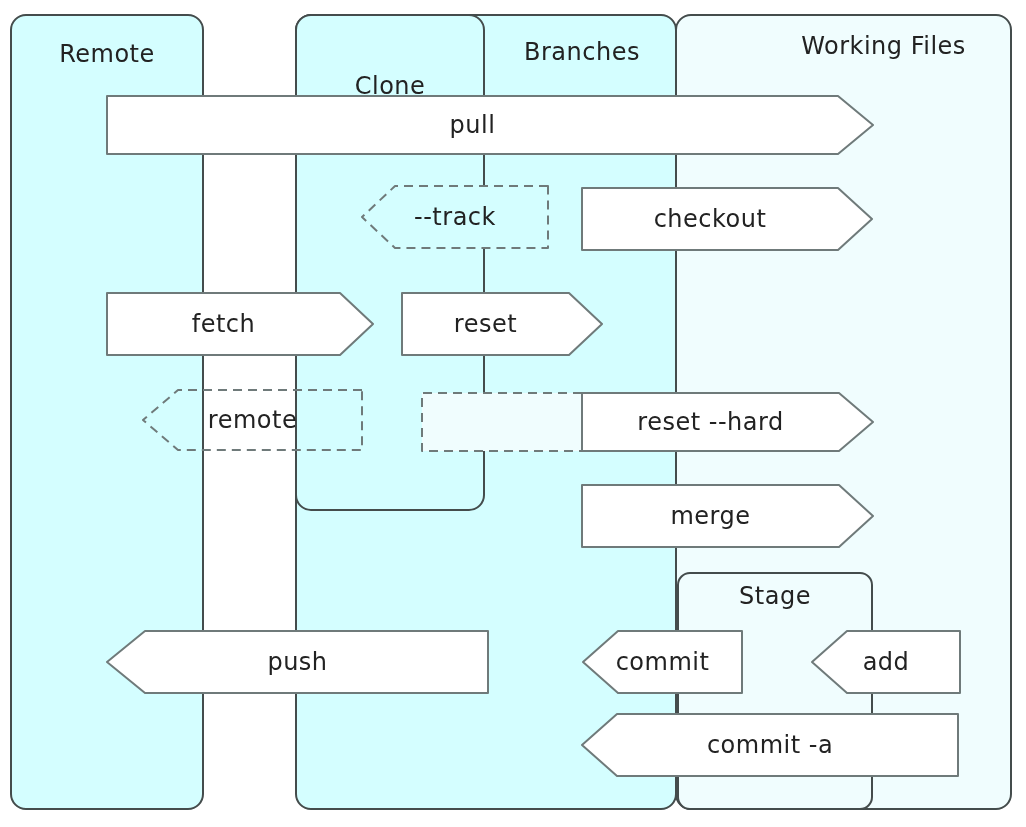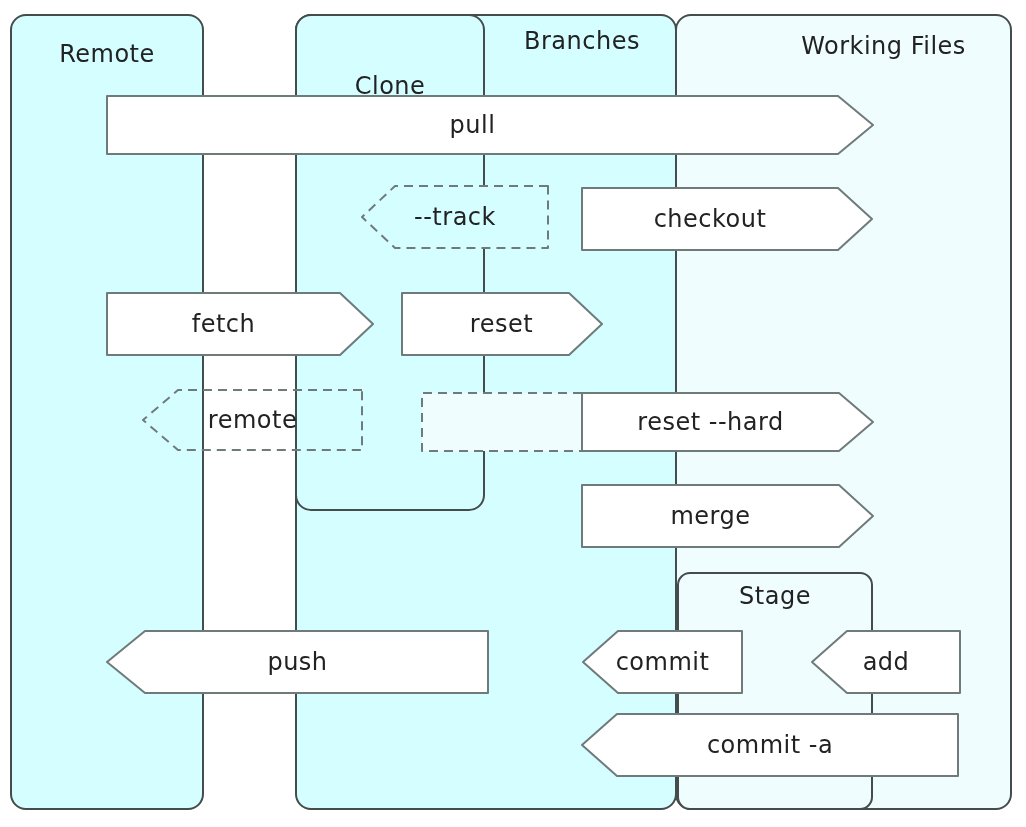--- a/index.html
+++ b/index.html
@@ -79,21 +79,21 @@
 <div class="canvas">
 
   <div class="box cyan z1" style="left:10px;top:14px;width:194px;height:796px;"></div>
   <div class="box cyan z2" style="left:295px;top:14px;width:382px;height:796px;"></div>
   <div class="box cyan z3" style="left:295px;top:14px;width:190px;height:497px;"></div>
   <div class="box pale z4" style="left:675px;top:14px;width:337px;height:796px;"></div>
   <div class="box pale z5" style="left:677px;top:572px;width:196px;height:238px;border-radius:13px;"></div>
 
   <div class="box-label" style="left:10px;top:36px;width:194px;height:36px;">Remote</div>
   <div class="box-label" style="left:295px;top:36px;width:190px;height:36px;margin-top:32px;">Clone</div>
-  <div class="box-label" style="left:487px;top:23px;width:190px;height:36px;text-align:right;">Branches</div>
+  <div class="box-label" style="left:487px;top:34px;width:190px;height:36px;text-align:right;">Branches</div>
   <div class="box-label" style="left:715px;top:28px;width:337px;height:36px;">Working Files</div>
   <div class="box-label" style="left:677px;top:578px;width:196px;height:36px;text-align:center;">Stage</div>
 
   <svg class="arrows" width="1026" height="827" viewBox="0 0 1026 827">
     <polygon class="solid-arrow" points="107,96 838,96 873,125 838,154 107,154"></polygon>
     <polygon class="dashed-arrow cyanfill" points="548,186 395,186 362,217 395,248 548,248"></polygon>
     <polygon class="solid-arrow" points="582,188 838,188 872,219 838,250 582,250"></polygon>
     <polygon class="solid-arrow" points="107,293 340,293 373,324 340,355 107,355"></polygon>
     <polygon class="solid-arrow" points="402,293 569,293 602,324 569,355 402,355"></polygon>
     <polygon class="dashed-arrow" points="362,390 178,390 143,420 178,450 362,450"></polygon>
@@ -103,21 +103,21 @@
     <polygon class="solid-arrow" points="488,631 145,631 107,662 145,693 488,693"></polygon>
     <polygon class="solid-arrow" points="742,631 618,631 583,662 618,693 742,693"></polygon>
     <polygon class="solid-arrow" points="960,631 847,631 812,662 847,693 960,693"></polygon>
     <polygon class="solid-arrow" points="958,714 617,714 582,745 617,776 958,776"></polygon>
   </svg>
 
   <div class="arrow-label" style="left:107px;top:96px;width:731px;height:58px;">pull</div>
   <div class="arrow-label" style="left:362px;top:186px;width:186px;height:62px;">--track</div>
   <div class="arrow-label" style="left:582px;top:188px;width:256px;height:62px;text-align:right;">checkout</div>
   <div class="arrow-label" style="left:107px;top:293px;width:233px;height:62px;">fetch</div>
-  <div class="arrow-label" style="left:402px;top:293px;width:167px;height:62px;padding-left:16px;">reset</div>
+  <div class="arrow-label" style="left:402px;top:293px;width:167px;height:62px;">reset</div>
   <div class="arrow-label" style="left:143px;top:390px;width:219px;height:60px;">remote</div>
   <div class="arrow-label" style="left:582px;top:393px;width:257px;height:58px;">reset --hard</div>
   <div class="arrow-label" style="left:582px;top:485px;width:257px;height:62px;">merge</div>
   <div class="arrow-label" style="left:107px;top:631px;width:381px;height:62px;">push</div>
   <div class="arrow-label" style="left:583px;top:631px;width:159px;height:62px;">commit</div>
   <div class="arrow-label" style="left:812px;top:631px;width:148px;height:62px;">add</div>
   <div class="arrow-label" style="left:582px;top:714px;width:376px;height:62px;">commit -a</div>
 
 </div>
 

